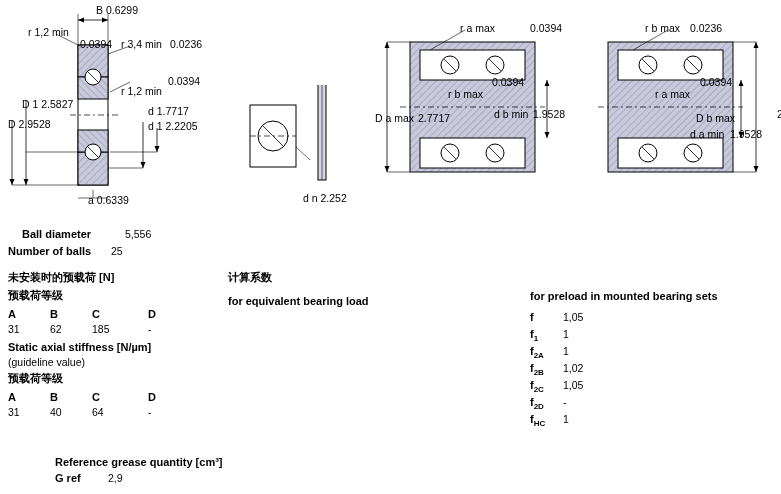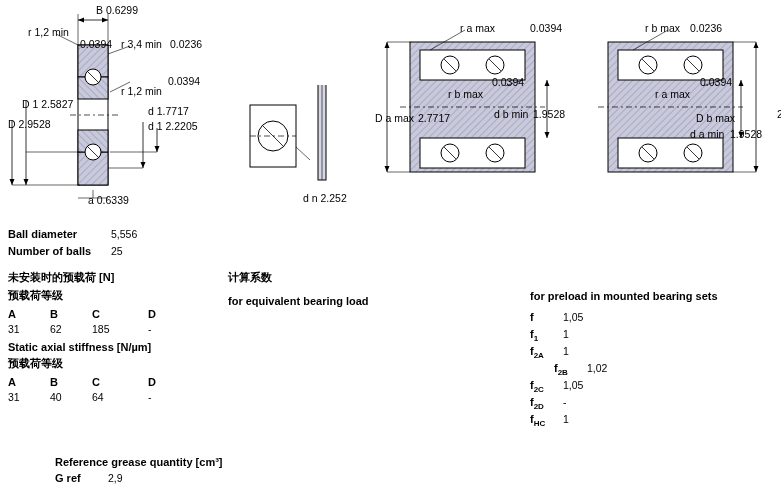--- a/index.html
+++ b/index.html
@@ -196,21 +196,21 @@
   <div class="abs lbl" style="left:690px;top:22px;">0.0236</div>
   <div class="abs lbl" style="left:655px;top:88px;">r a max</div>
   <div class="abs lbl" style="left:700px;top:76px;">0.0394</div>
   <div class="abs lbl" style="left:696px;top:112px;">D b max</div>
   <div class="abs lbl" style="left:740px;top:108px;padding-left:37px;">2.8268</div>
   <div class="abs lbl" style="left:690px;top:128px;">d a min</div>
   <div class="abs lbl" style="left:730px;top:128px;">1.9528</div>
 </div>
 
 <div class="datablock" style="left:8px;top:228px;width:215px;">
-  <div style="position:relative;height:17px;">
+  <div style="position:relative;height:17px;margin-left:14px;">
     <span class="lbl-b" style="position:absolute;left:0;">Ball diameter</span>
     <span class="lbl" style="position:absolute;left:103px;">5,556</span>
   </div>
   <div style="position:relative;height:17px;">
     <span class="lbl-b" style="position:absolute;left:0;">Number of balls</span>
     <span class="lbl" style="position:absolute;left:103px;">25</span>
   </div>
 </div>
 
 <div class="datablock" style="left:8px;top:270px;width:215px;">
@@ -225,20 +225,21 @@
   <div style="position:relative;height:15px;">
     <span class="lbl" style="position:absolute;left:0;">31</span>
     <span class="lbl" style="position:absolute;left:42px;">62</span>
     <span class="lbl" style="position:absolute;left:84px;">185</span>
     <span class="lbl" style="position:absolute;left:140px;">-</span>
   </div>
 </div>
 
 <div class="datablock" style="left:8px;top:341px;width:215px;">
   <div class="lbl-b" style="margin-bottom:3px;">Static axial stiffness [N/µm]</div>
+  <div class="lbl" style="margin-bottom:3px;">(guideline value)</div>
   <div class="lbl-b" style="margin-bottom:5px;">预载荷等级</div>
   <div style="position:relative;height:15px;">
     <span class="lbl-b" style="position:absolute;left:0;">A</span>
     <span class="lbl-b" style="position:absolute;left:42px;">B</span>
     <span class="lbl-b" style="position:absolute;left:84px;">C</span>
     <span class="lbl-b" style="position:absolute;left:140px;">D</span>
   </div>
   <div style="position:relative;height:15px;">
     <span class="lbl" style="position:absolute;left:0;">31</span>
     <span class="lbl" style="position:absolute;left:42px;">40</span>
@@ -268,21 +269,21 @@
     <span class="lbl" style="position:absolute;left:33px;">1,05</span>
   </div>
   <div style="position:relative;height:17px;">
     <span class="lbl-b" style="position:absolute;left:0;"><span>f</span><span class="sub">1</span></span>
     <span class="lbl" style="position:absolute;left:33px;">1</span>
   </div>
   <div style="position:relative;height:17px;">
     <span class="lbl-b" style="position:absolute;left:0;"><span>f</span><span class="sub">2A</span></span>
     <span class="lbl" style="position:absolute;left:33px;">1</span>
   </div>
-  <div style="position:relative;height:17px;margin-left:24px;">
+  <div style="position:relative;height:17px;">
     <span class="lbl-b" style="position:absolute;left:0;"><span>f</span><span class="sub">2B</span></span>
     <span class="lbl" style="position:absolute;left:33px;">1,02</span>
   </div>
   <div style="position:relative;height:17px;">
     <span class="lbl-b" style="position:absolute;left:0;"><span>f</span><span class="sub">2C</span></span>
     <span class="lbl" style="position:absolute;left:33px;">1,05</span>
   </div>
   <div style="position:relative;height:17px;">
     <span class="lbl-b" style="position:absolute;left:0;"><span>f</span><span class="sub">2D</span></span>
     <span class="lbl" style="position:absolute;left:33px;">-</span>

